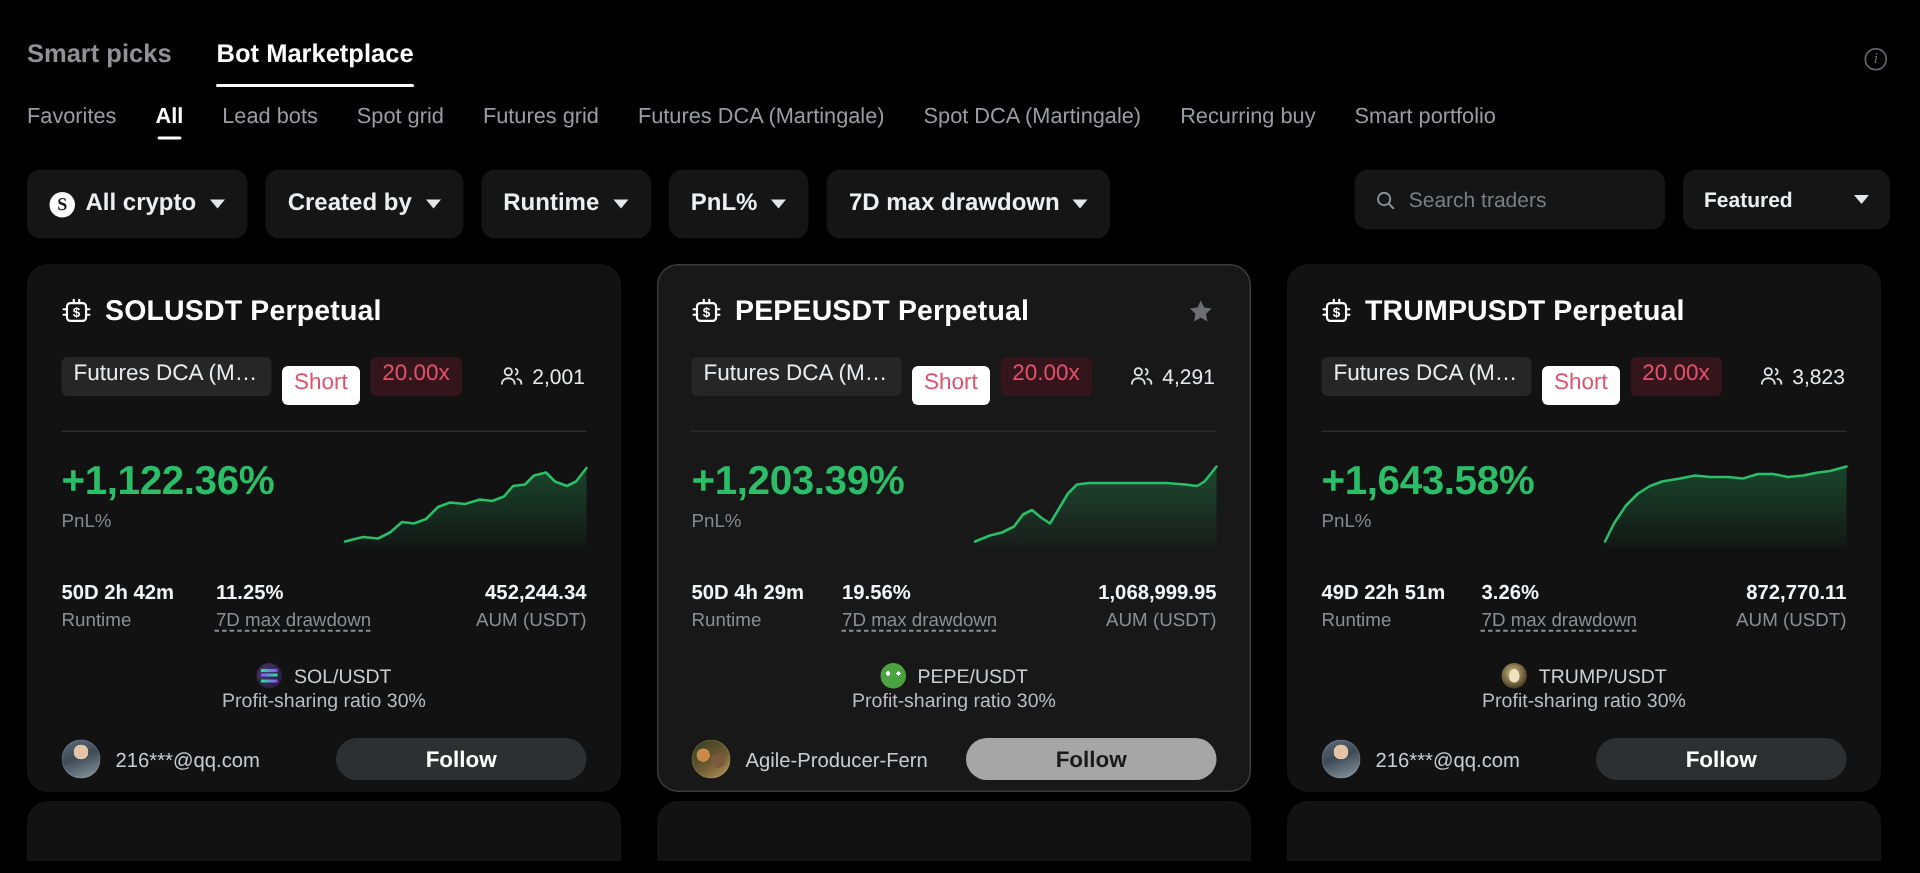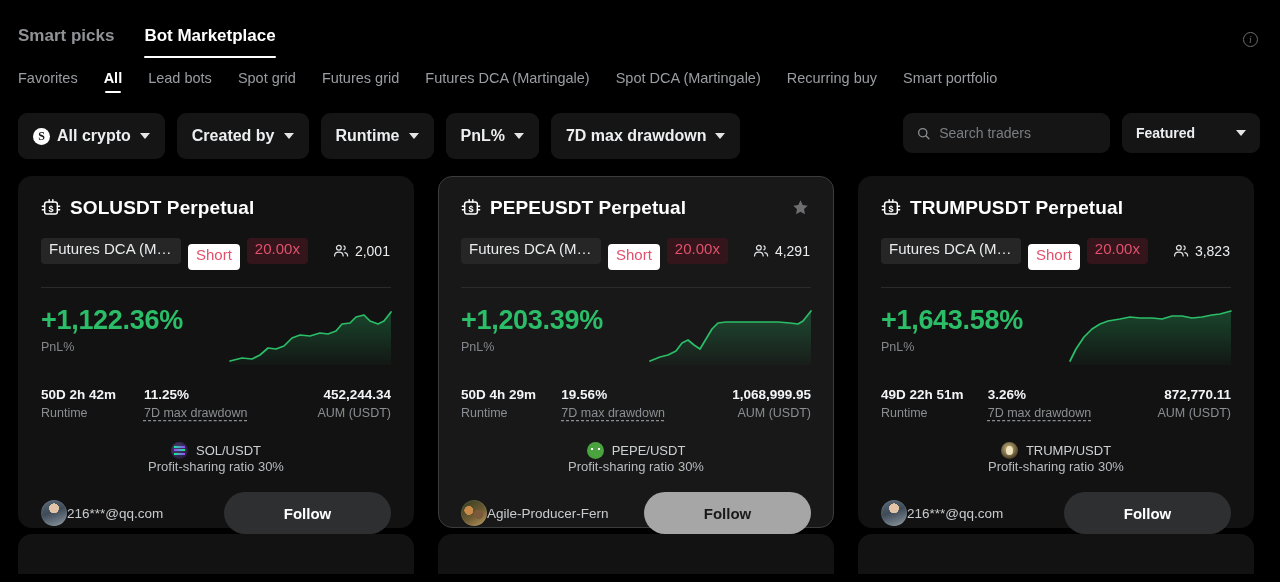--- a/index.html
+++ b/index.html
@@ -189,37 +189,37 @@
   .pair-icon.trump::after {
     content: ""; position: absolute; left: 5px; top: 4px; width: 7px; height: 9px;
     border-radius: 50% 50% 45% 45%; background: #efe3bf;
   }
   .profit { font-size: 13px; color: #b9bcc0; }
 
   .author-row {
     display: flex; justify-content: space-between; align-items: center;
     margin-top: 18px;
   }
-  .author { display: flex; align-items: center; }
+  .author { display: flex; align-items: center; gap: 10px; }
   .avatar {
     width: 26px; height: 26px; border-radius: 50%; flex: none;
     background:
       radial-gradient(circle at 50% 32%, #e3c4a6 22%, transparent 23%),
       linear-gradient(160deg, #5c6b7a 0%, #3e4b57 45%, #8d9aa3 100%);
     box-shadow: inset 0 0 0 1px rgba(255,255,255,.08);
   }
   .avatar.b {
     background:
       radial-gradient(circle at 30% 40%, #c98a4a 18%, transparent 19%),
       radial-gradient(circle at 68% 55%, #7a5a3a 20%, transparent 21%),
       linear-gradient(145deg, #2e3b1f 0%, #6d5a33 55%, #b99a5c 100%);
   }
   .author-name { font-size: 13.5px; color: #c9cccf; }
   .follow-btn {
-    width: 167px; height: 42px; border-radius: 21px;
+    width: 167px; height: 28px; border-radius: 21px;
     background: #2e2f31; color: #ffffff;
     font-size: 15px; font-weight: 700; border: none; cursor: pointer;
     font-family: "Liberation Sans", sans-serif;
   }
   .follow-btn.hover { background: #a6a6a6; color: #1a1a1a; font-weight: 600; }
 
   
   .cards-peek { display: flex; gap: 24px; padding: 6px 18px 0 18px; }
   .card-peek {
     width: 396px; height: 40px; background: #121212;

